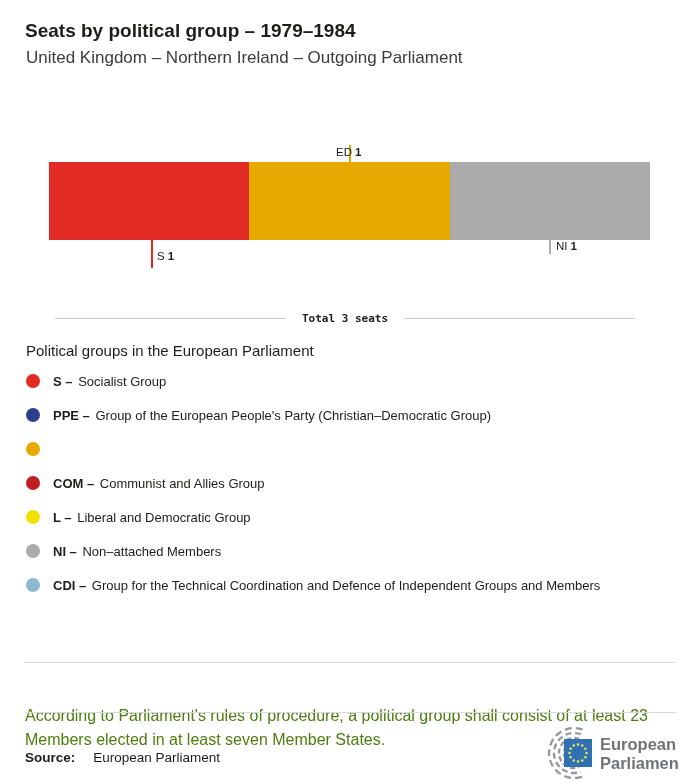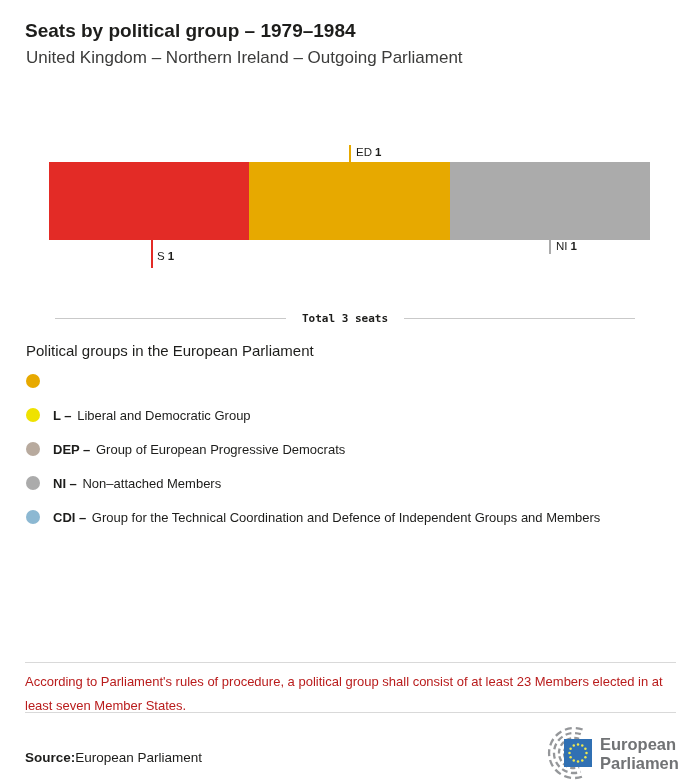--- a/index.html
+++ b/index.html
@@ -10,44 +10,44 @@
   .subtitle{left:26px;top:48px;font-size:17px;font-weight:400;color:#3c3c3b;}
 
   .bar{left:49px;top:162px;width:601px;height:78px;display:flex;}
   .seg{height:100%;}
 
   .tick{width:2px;}
   .tick-ed{left:349px;top:145px;height:17px;}
   .tick-s{left:151px;top:240px;height:28px;}
   .tick-ni{left:549px;top:240px;height:14px;}
   .callout-label{font-size:11.5px;color:#1d1d1b;white-space:nowrap;}
-  .lbl-ed{left:356px;top:146px;text-align:right;}
+  .lbl-ed{left:336px;top:146px;text-align:right;}
   .lbl-s{left:157px;top:250px;}
   .lbl-ni{left:556px;top:240px;}
   .callout-label b{margin-left:3px;}
 
   .total-row{left:55px;top:312px;width:580px;display:flex;align-items:center;gap:16px;}
   .total-rule{flex:1;height:0;border-top:1px solid #c9c9c9;}
   .total-text{font-family:"DejaVu Sans Mono",monospace;font-weight:bold;font-size:11px;color:#1d1d1b;white-space:nowrap;}
 
   .legend-title{left:26px;top:342px;font-size:15px;font-weight:normal;color:#1d1d1b;}
   .legend-list{left:26px;top:364px;width:660px;list-style:none;margin:0;padding:0;}
   .legend-list li{height:34px;display:flex;align-items:center;}
   .dot{width:14px;height:14px;border-radius:50%;flex:0 0 14px;margin-right:13px;}
   .legend-list .txt{font-size:13px;color:#1d1d1b;white-space:nowrap;}
   .legend-list .txt b{margin-right:2px;}
 
   .rule{height:0;border-top:1px solid #d9d9d9;left:25px;width:651px;}
   .rule-1{top:662px;}
   .rule-2{top:712px;}
 
-  .note{left:25px;top:670px;width:655px;font-size:13px;line-height:24px;color:#b91c1c;}
+  .note{left:25px;top:704px;width:655px;font-size:16px;line-height:24px;color:#4d7c0f;}
 
   .source{left:25px;top:750px;font-size:13.5px;color:#1d1d1b;}
-  .source b{margin-right:0;}
+  .source b{margin-right:18px;}
 
   .logo{right:22px;top:726px;width:154px;height:54px;}
 </style>
 </head>
 <body>
 
 <div class="abs title">Seats by political group – 1979–1984</div>
 <div class="abs subtitle">United Kingdom – Northern Ireland – Outgoing Parliament</div>
 
 <div class="abs bar">
@@ -67,29 +67,37 @@
 
 <div class="abs total-row">
   <span class="total-rule"></span>
   <span class="total-text">Total 3 seats</span>
   <span class="total-rule"></span>
 </div>
 
 <div class="abs legend-title">Political groups in the European Parliament</div>
 <ul class="abs legend-list">
     <li>
+      <span class="dot" style="background: rgb(227, 43, 38);"></span>
+      <span class="txt"><b>S –</b> Socialist Group</span>
+    </li>
+    <li>
+      <span class="dot" style="background: rgb(43, 63, 143);"></span>
+      <span class="txt"><b>PPE –</b> Group of the European People's Party (Christian–Democratic Group)</span>
+    </li>
+    <li>
       <span class="dot" style="background: rgb(231, 169, 0);"></span>
+    </li>
+    <li>
+      <span class="dot" style="background: rgb(194, 31, 37);"></span>
+      <span class="txt"><b>COM –</b> Communist and Allies Group</span>
     </li>
     <li>
       <span class="dot" style="background: rgb(239, 226, 0);"></span>
       <span class="txt"><b>L –</b> Liberal and Democratic Group</span>
-    </li>
-    <li>
-      <span class="dot" style="background: rgb(184, 170, 158);"></span>
-      <span class="txt"><b>DEP –</b> Group of European Progressive Democrats</span>
     </li>
     <li>
       <span class="dot" style="background: rgb(171, 171, 171);"></span>
       <span class="txt"><b>NI –</b> Non–attached Members</span>
     </li>
     <li>
       <span class="dot" style="background: rgb(140, 184, 210);"></span>
       <span class="txt"><b>CDI –</b> Group for the Technical Coordination and Defence of Independent Groups and Members</span>
     </li>
   </ul>

